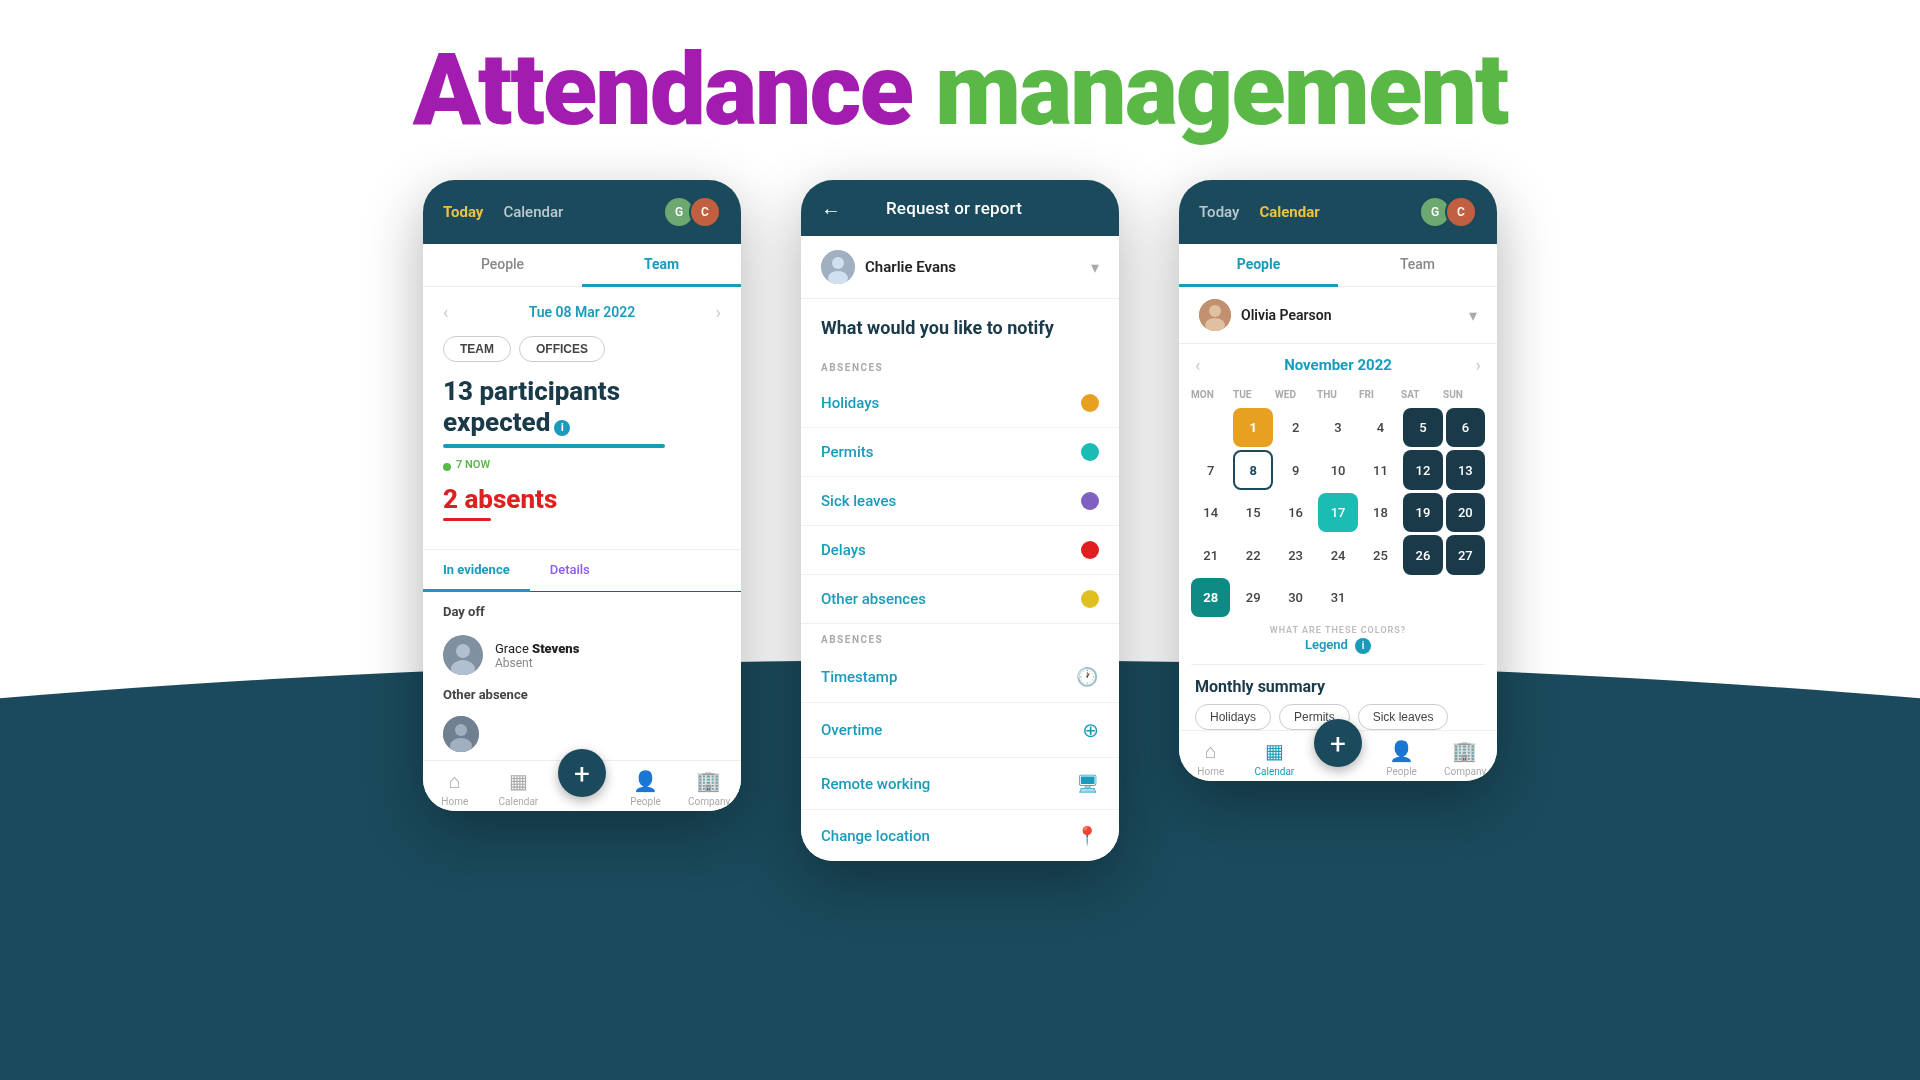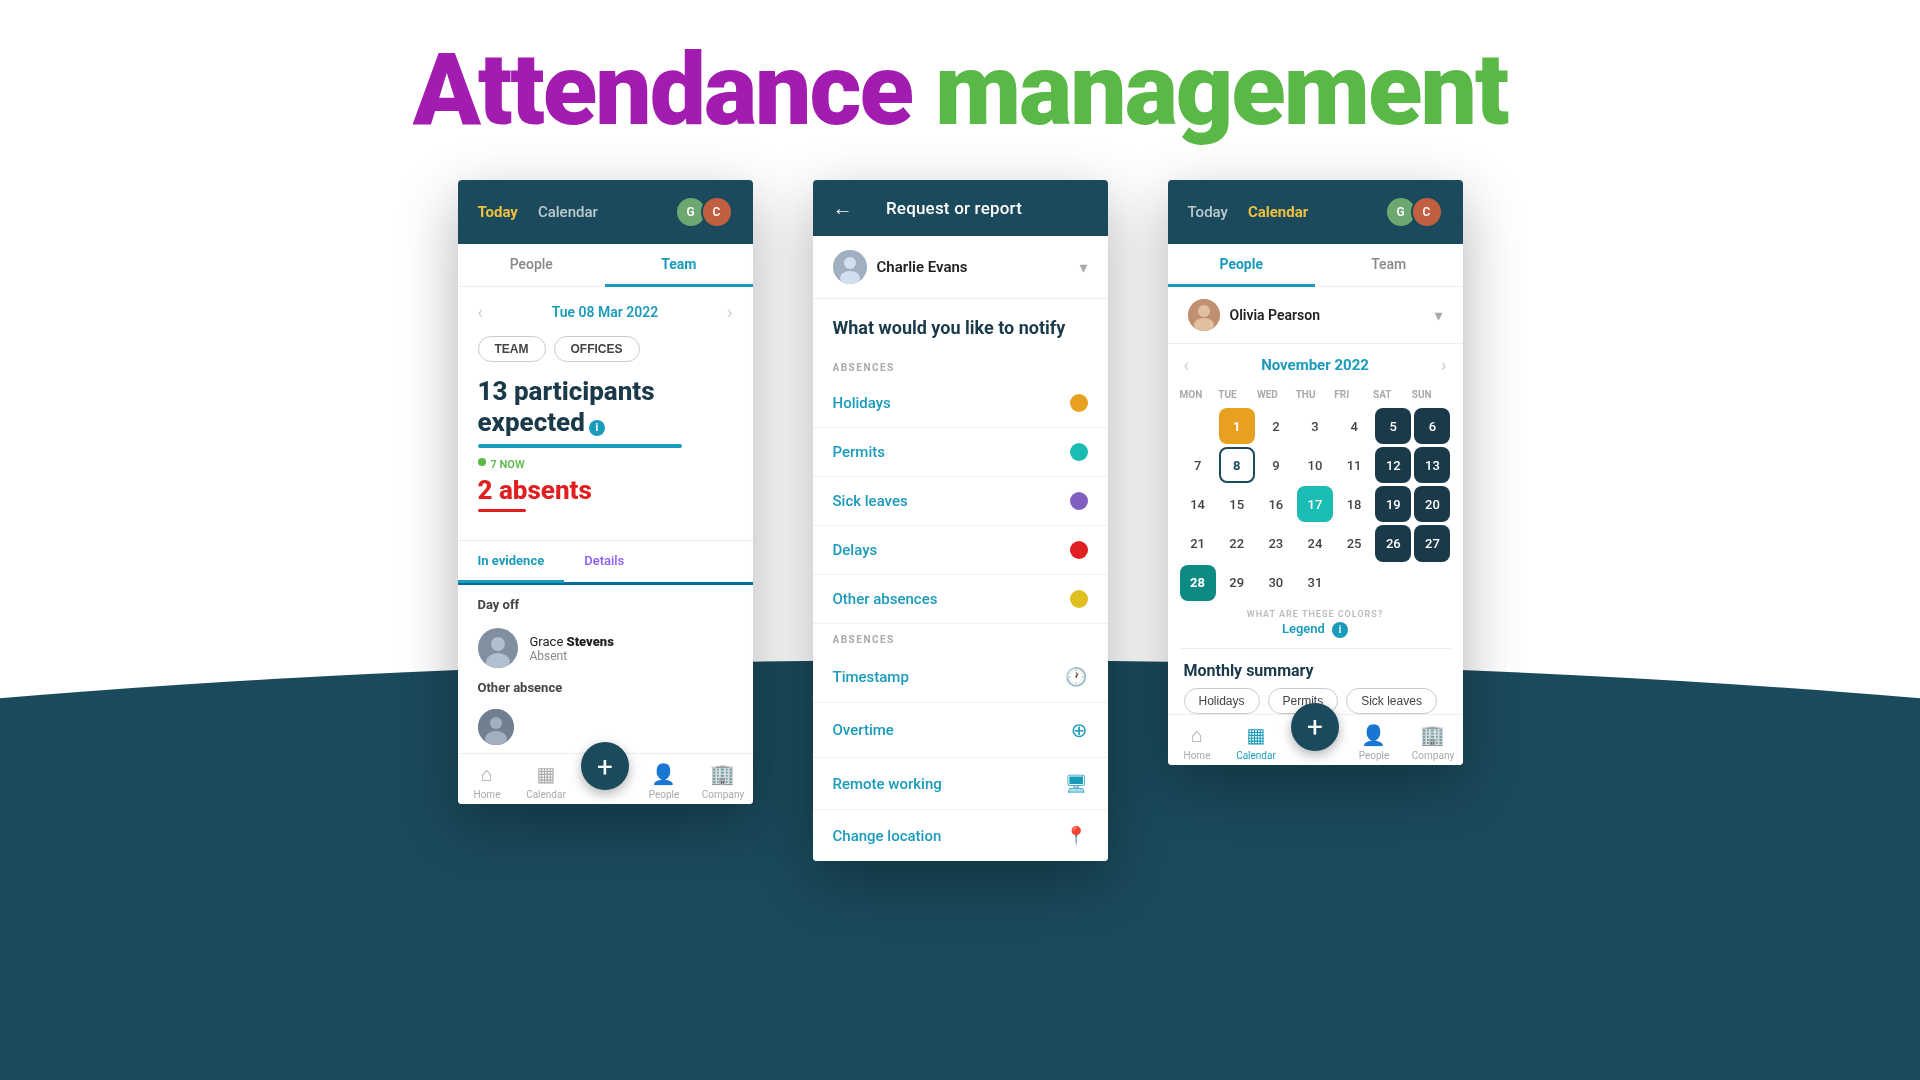--- a/index.html
+++ b/index.html
@@ -50,23 +50,23 @@
     .phones-container {
       display: flex;
       gap: 60px;
       margin-top: 40px;
       align-items: flex-start;
       justify-content: center;
     }
 
     
     .phone {
-      width: 295px;
+      width: 318px;
       background: white;
-      border-radius: 4px;
+      border-radius: 32px;
       overflow: hidden;
       box-shadow: 0 20px 60px rgba(0,0,0,0.3);
       flex-shrink: 0;
     }
 
     
     .phone-header {
       background: #1a4a5c;
       padding: 16px 20px;
       display: flex;
@@ -211,23 +211,23 @@
       background: #1a9bbc;
       border-radius: 2px;
       width: 80%;
       margin-bottom: 10px;
     }
     .s1-now-label {
       color: #5ab946;
       font-size: 11px;
       font-weight: 600;
       display: flex;
-      align-items: flex-start;
+      align-items: flex-end;
       gap: 5px;
-      margin-bottom: 4px;
+      margin-bottom: 13px;
     }
     .s1-now-dot {
       width: 8px;
       height: 8px;
       border-radius: 50%;
       background: #5ab946;
     }
     .s1-absents {
       color: #e02020;
       font-size: 26px;
@@ -241,21 +241,21 @@
       border-radius: 2px;
       margin-bottom: 12px;
     }
     .s1-divider {
       height: 1px;
       background: #eee;
       margin-bottom: 0;
     }
     .s1-inner-tabs {
       display: flex;
-      border-bottom: 3px solid #0369a1;
+      border-bottom: 1px solid #0369a1;
       margin-bottom: 12px;
     }
     .s1-inner-tab {
       padding: 12px 20px;
       font-size: 13px;
       color: #8b5cf6;
       cursor: pointer;
       font-weight: 500;
     }
     .s1-inner-tab.active {

